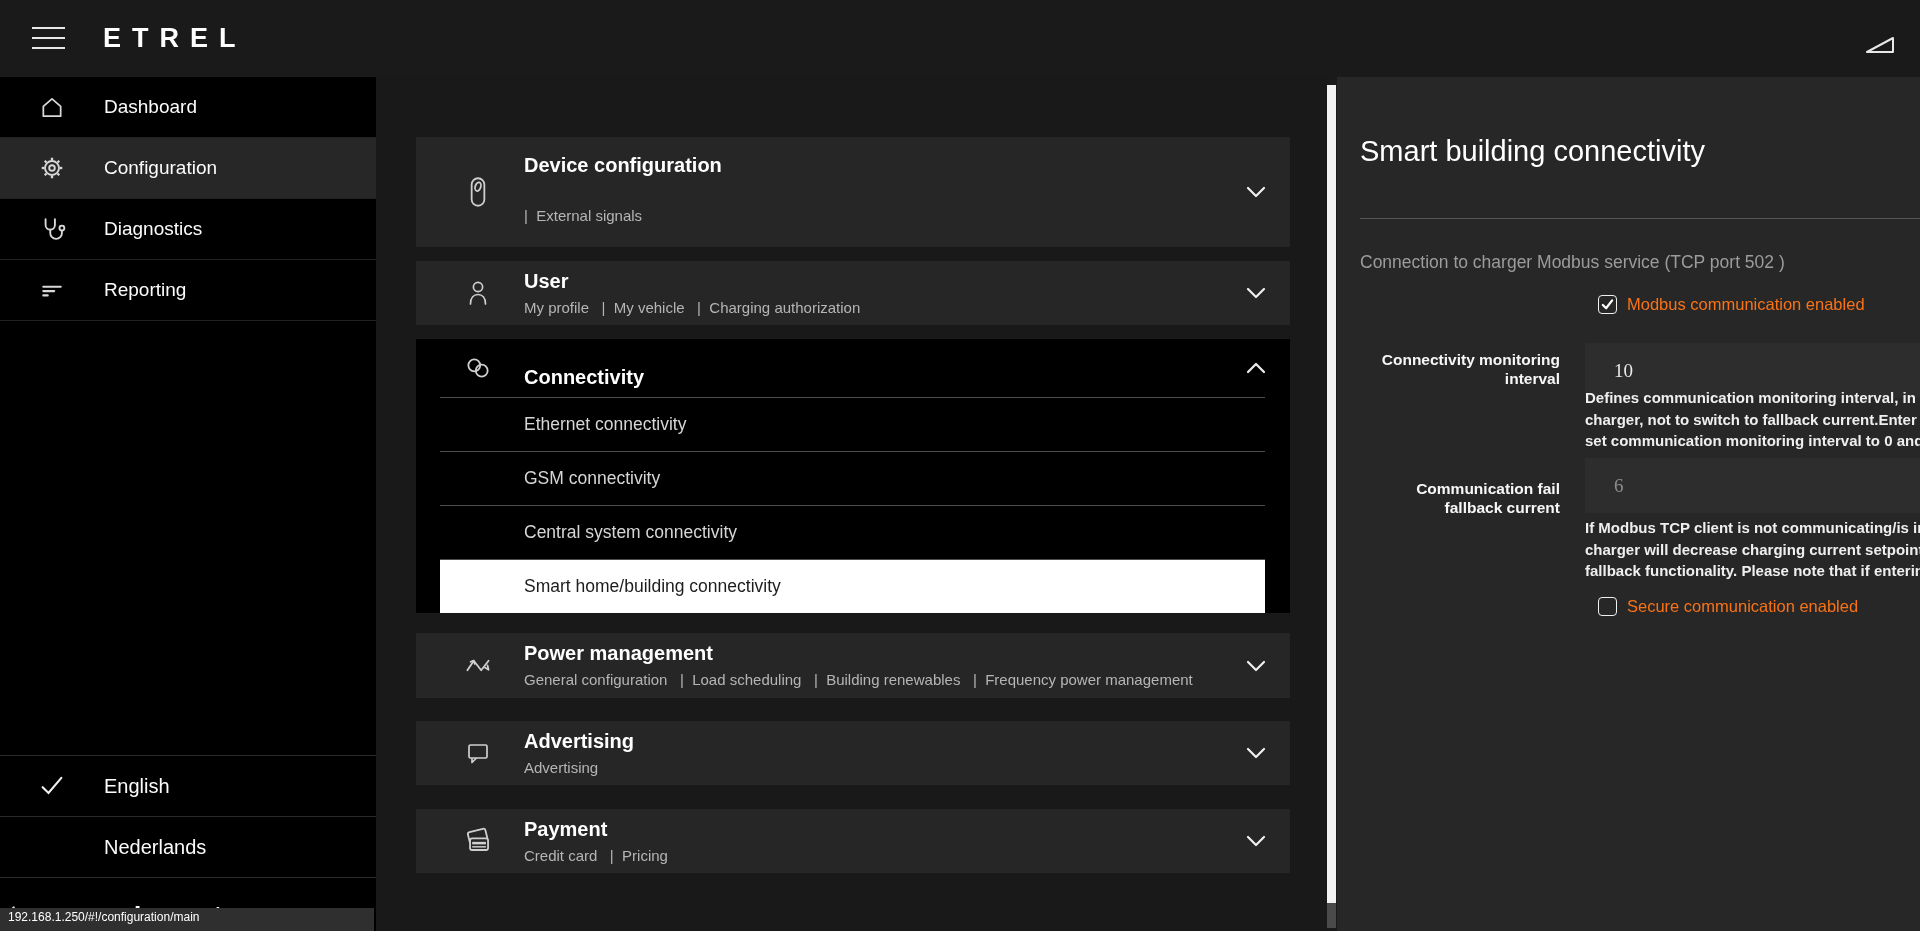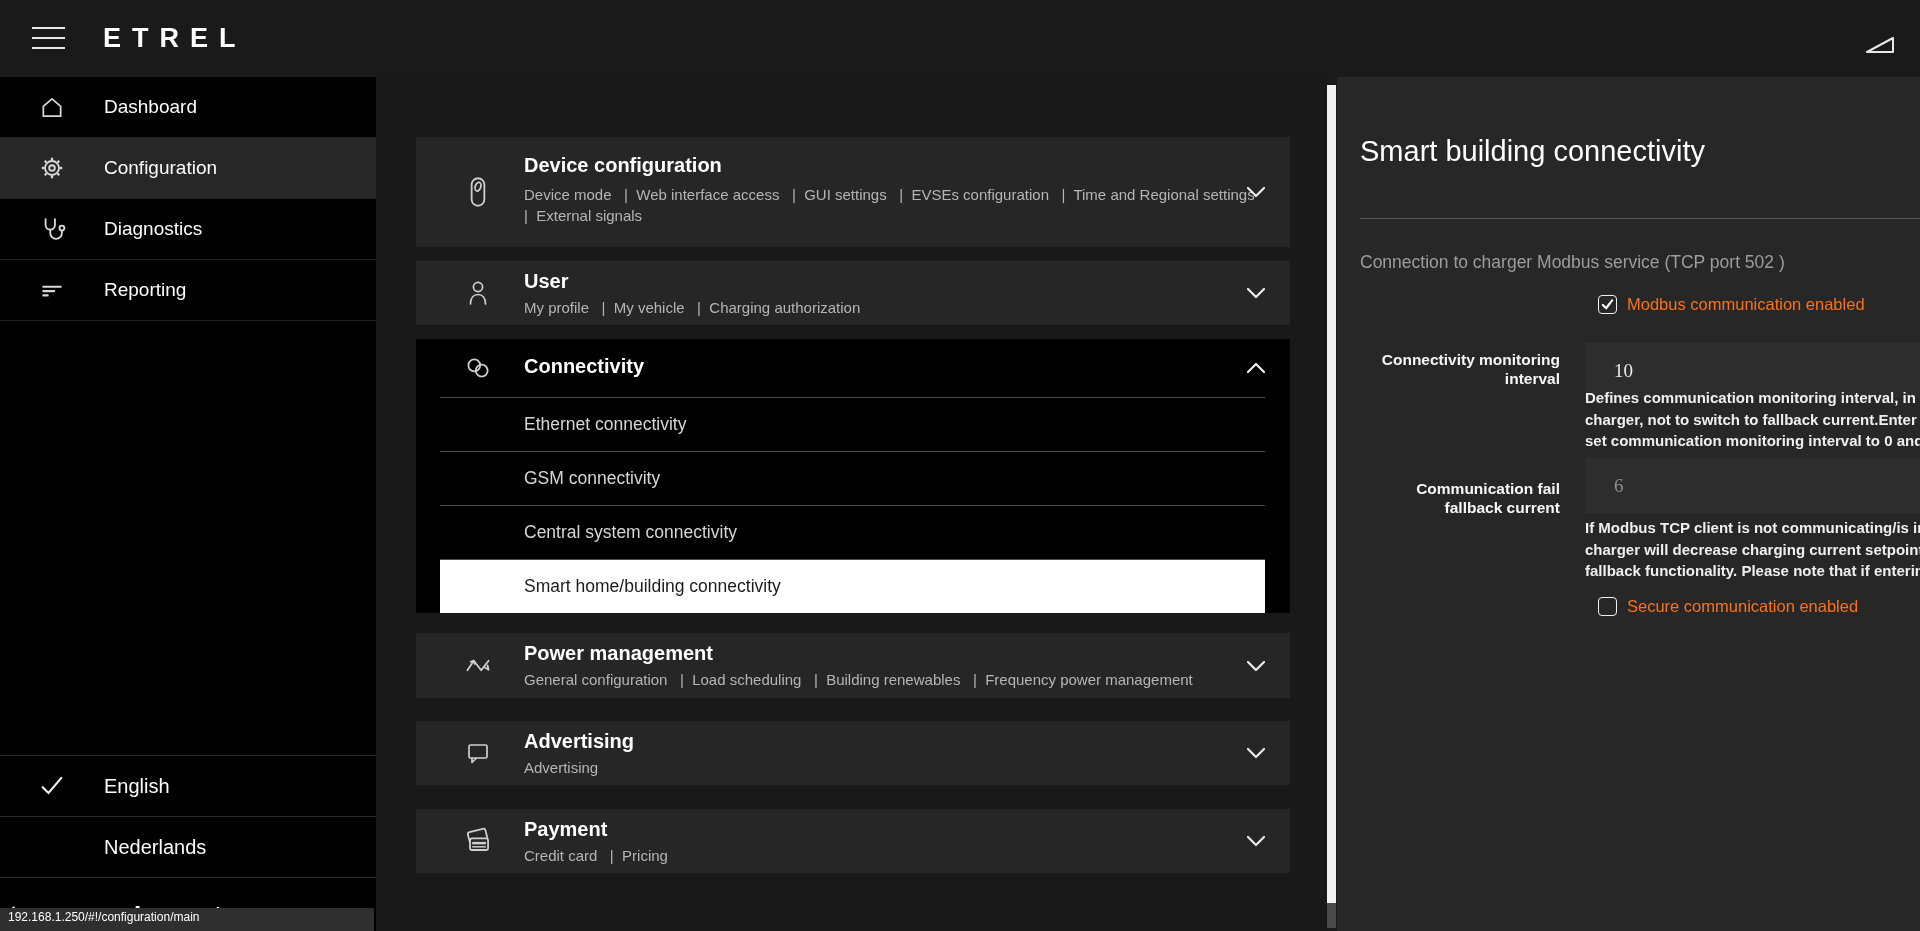--- a/index.html
+++ b/index.html
@@ -46,21 +46,21 @@
   .c-single { height:64px; }
   .c-single .card-title { top:9px; }
   .c-single .card-sub { top:38px; }
   .c2 { margin-top:14px; }
   .c4 { margin-top:20px; height:65px; }
   .c5 { margin-top:23px; }
   .c6 { margin-top:24px; }
 
   .conn { margin-top:14px; height:274px; background:#000000; }
   .conn-head { position:relative; height:58px; }
-  .conn-head .card-title { top:16px; }
+  .conn-head .card-title { top:27px; }
   .conn-row { position:relative; height:54px; margin:0 25px 0 24px; border-top:1px solid #4d4d4d;
               display:flex; align-items:center; cursor:pointer; }
   .conn-row .rlabel { margin-left:84px; color:#d6d6d6; font-size:17.5px; }
   .conn-row.selected { background:#ffffff; border-top:1px solid #4d4d4d; }
   .conn-row.selected .rlabel { color:#1c1c1c; }
 
   
   .scrollbar { position:absolute; left:1327px; top:85px; width:9px; height:843px; background:#1a1a1a; cursor:pointer; }
   .scroll-thumb { position:absolute; left:0; top:0; width:9px; height:818px; background:#f2f2f2; }
   .scroll-rest { position:absolute; left:0; top:818px; width:9px; height:25px; background:#4a4a4a; }
@@ -196,21 +196,20 @@
   <div class="cards">
 
     <div class="card c1">
       <span class="card-icon">
         <svg width="36" height="36" viewBox="0 0 34 34" fill="none" stroke="#cfcfcf" stroke-width="1.7">
           <rect x="11" y="4" width="12" height="26" rx="6"></rect>
           <ellipse cx="17" cy="12" rx="2.6" ry="4.2" transform="rotate(18 17 12)"></ellipse>
         </svg>
       </span>
       <div class="card-title">Device configuration</div>
-      <div class="card-sub sub1">Device mode   |  Web interface access   |  GUI settings   |  EVSEs configuration   |  Time and Regional settings</div>
       <div class="card-sub sub2">|  External signals</div>
       <span class="chev">
         <svg width="20" height="12" viewBox="0 0 20 12">
             <polyline points="2,2 10,10 18,2" fill="none" stroke="#f0f0f0" stroke-width="2.2" stroke-linecap="round" stroke-linejoin="round"></polyline>
           </svg>
       </span>
     </div>
 
     <div class="card c-single c2">
       <span class="card-icon">

